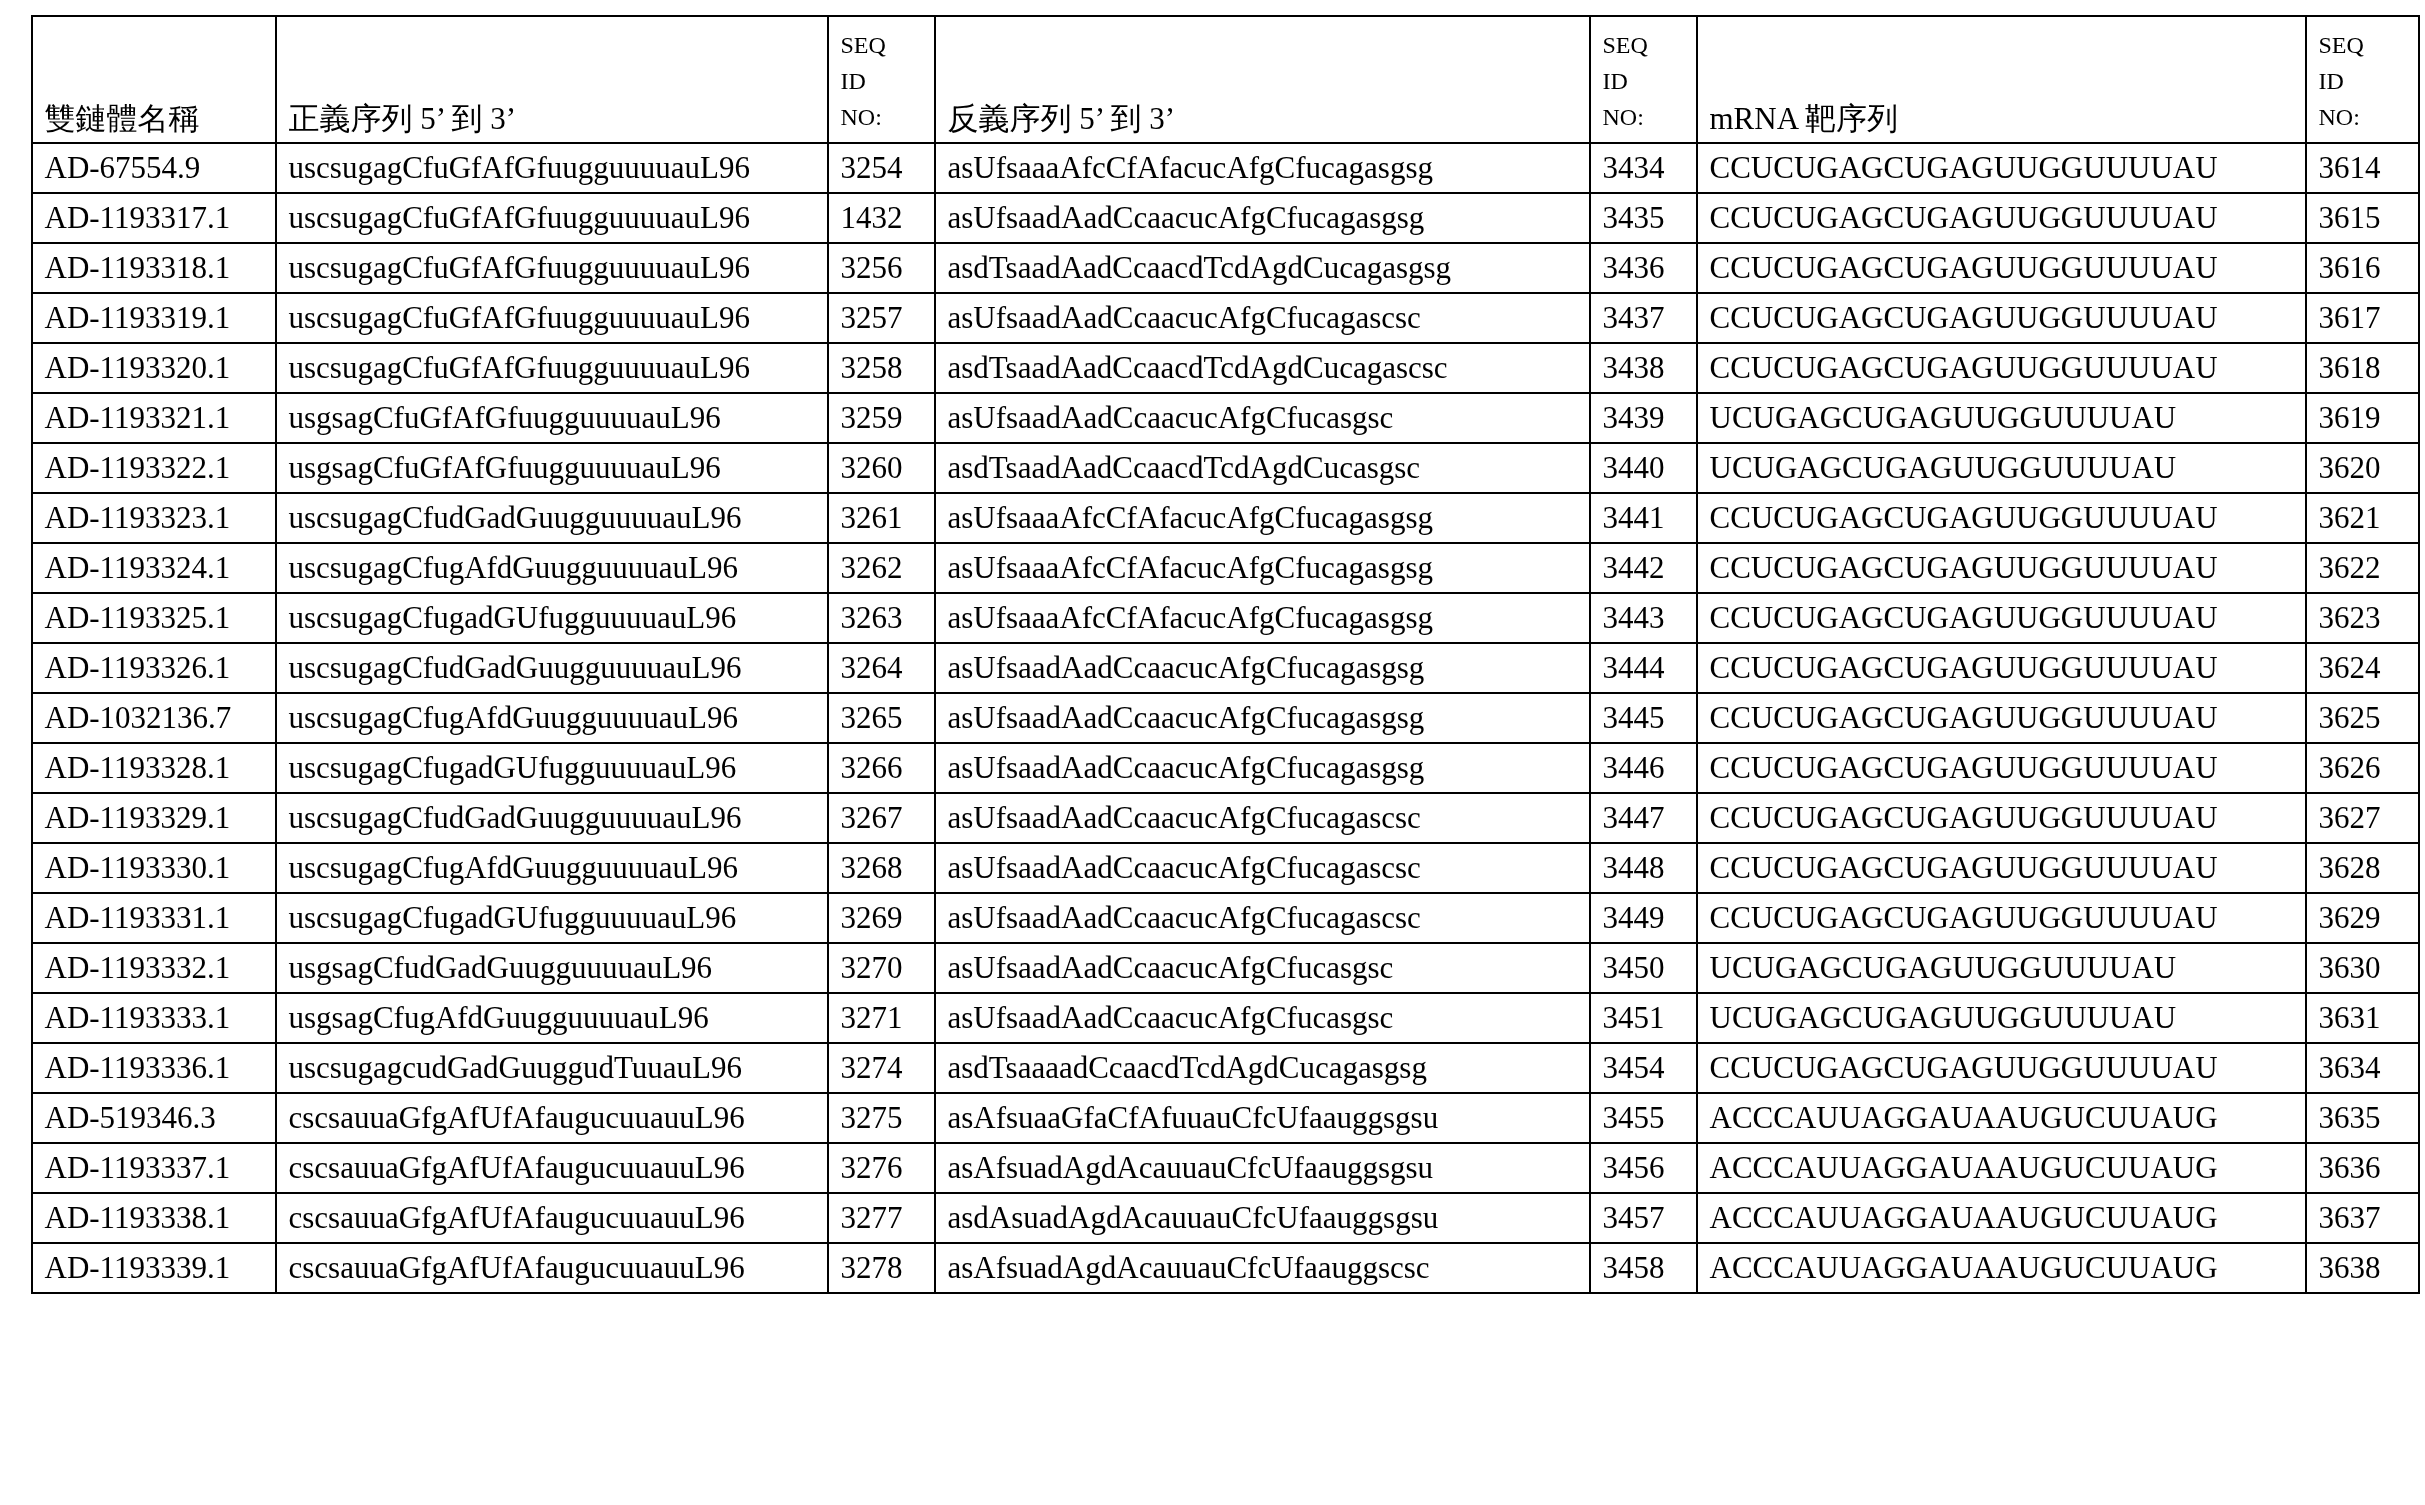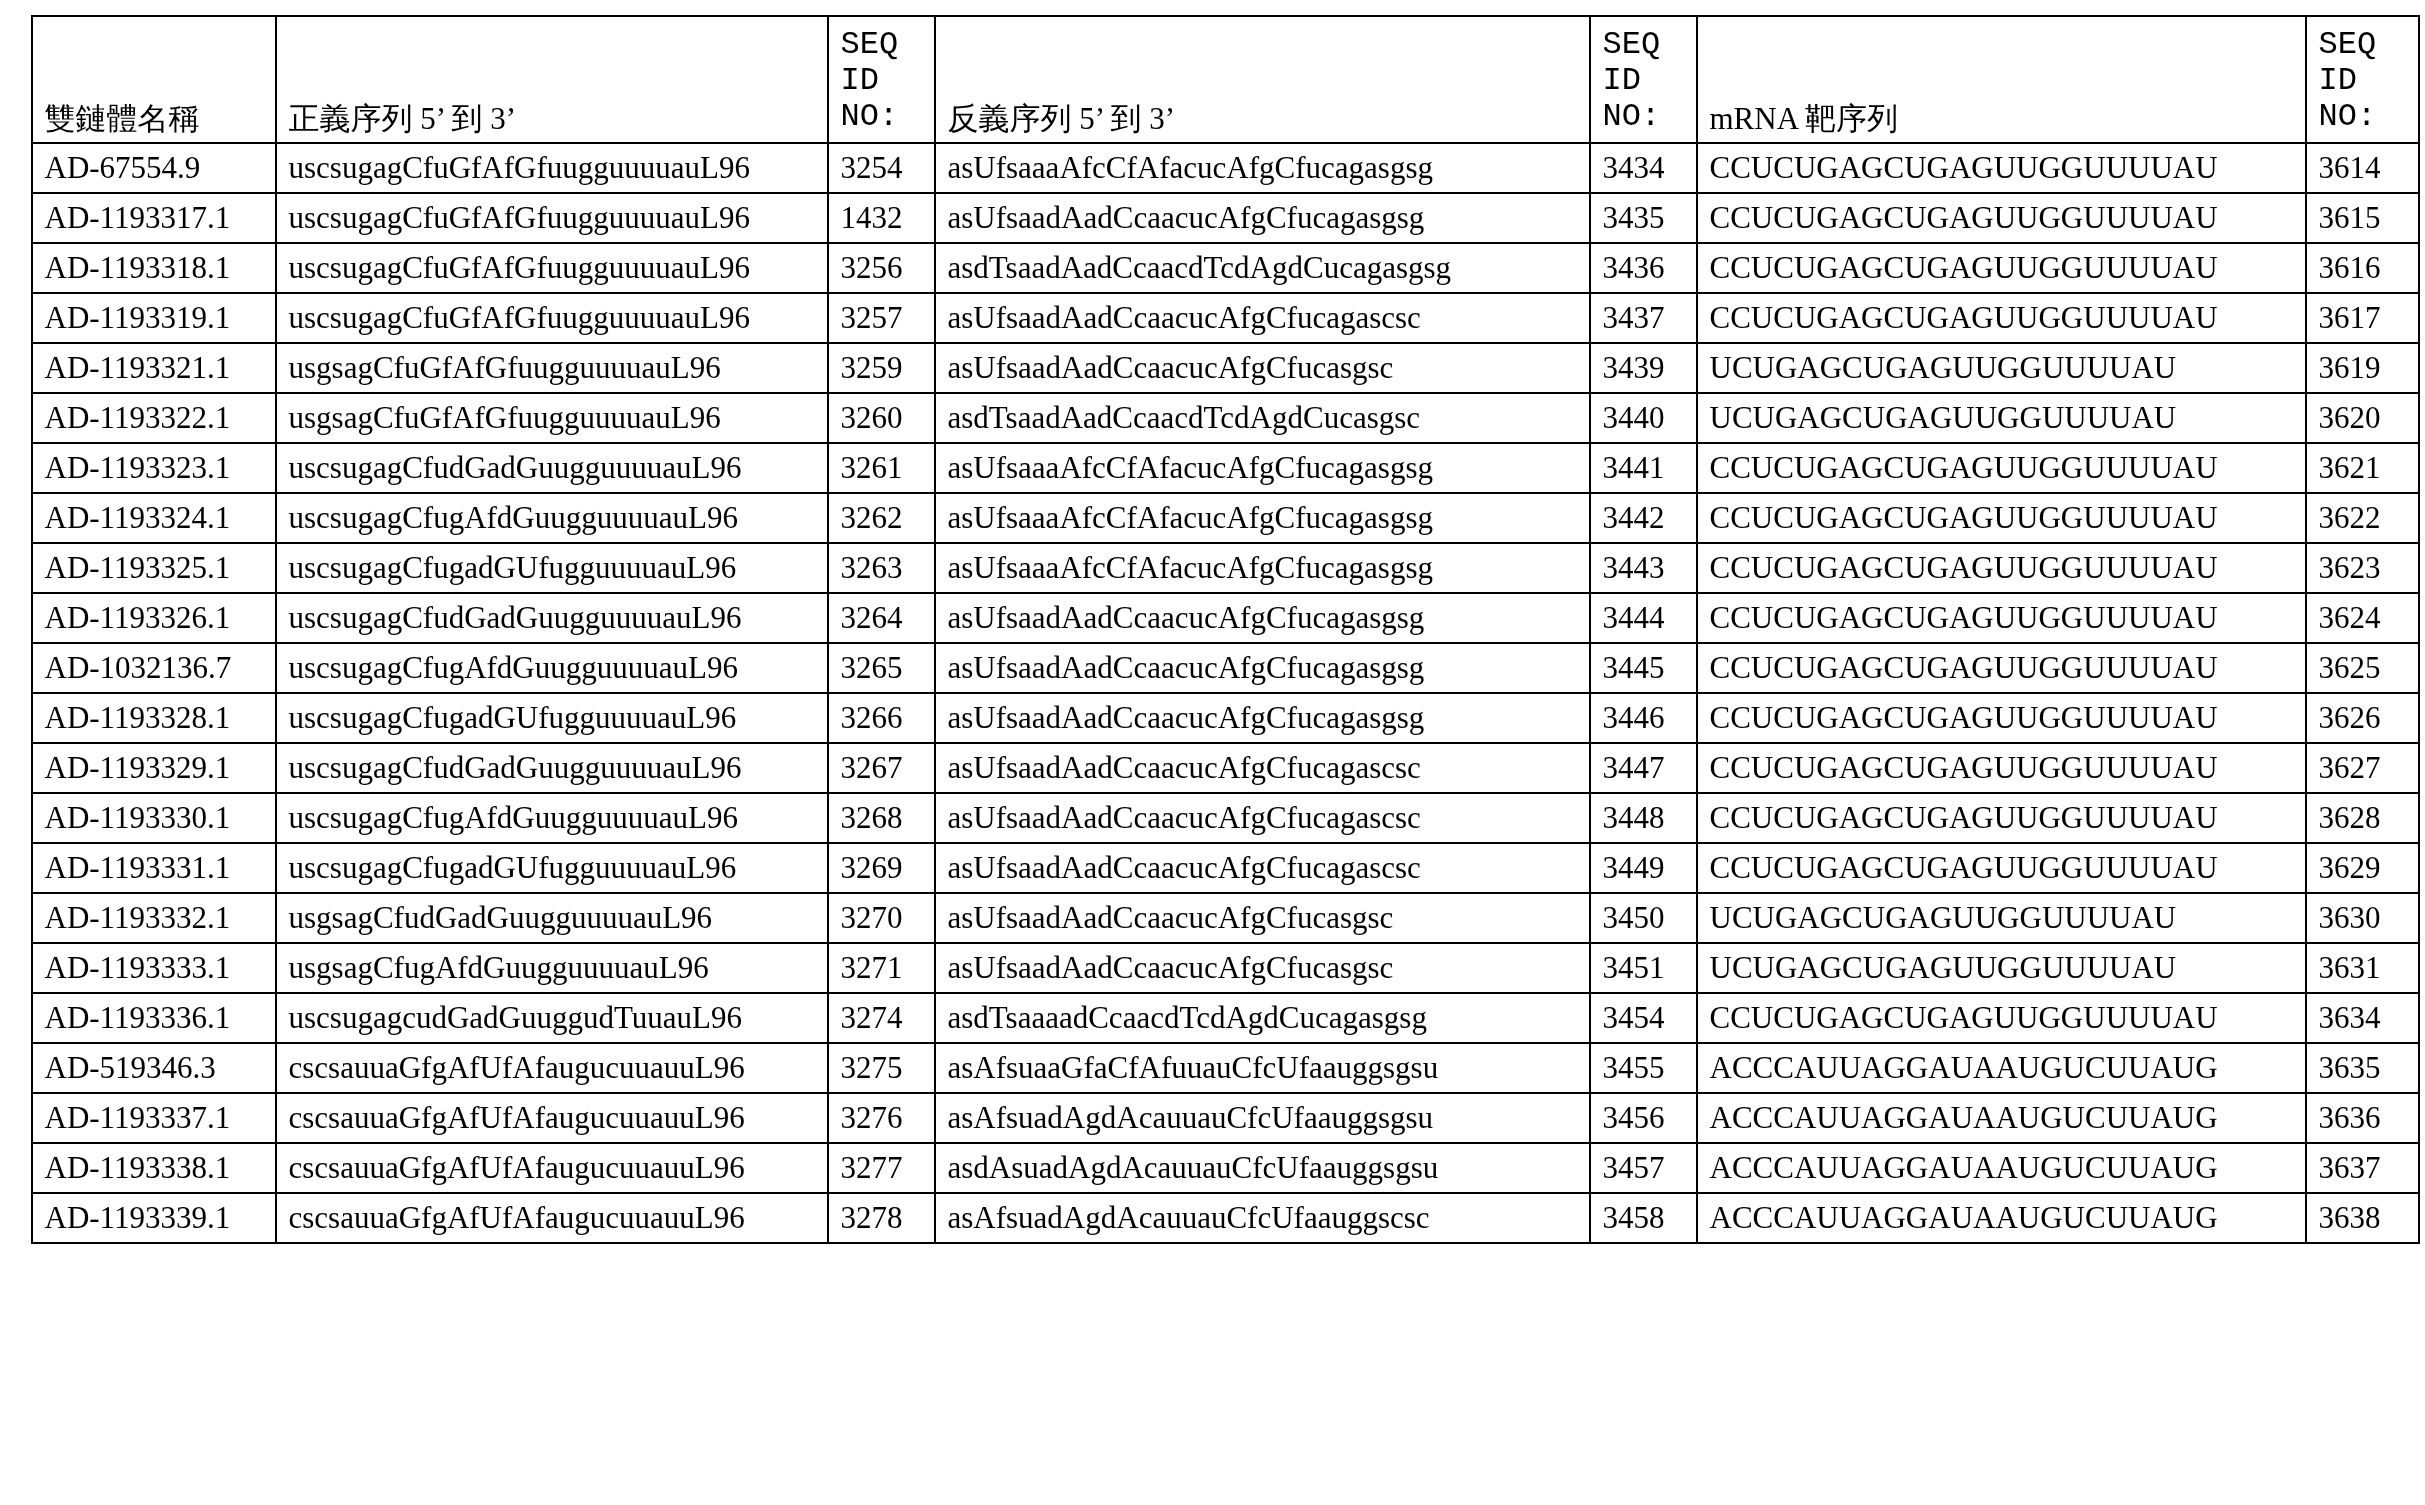--- a/index.html
+++ b/index.html
@@ -16,21 +16,21 @@
     font-weight: normal;
     font-size: 31px;
     line-height: 33px;
     white-space: nowrap;
     overflow: hidden;
     vertical-align: middle;
     text-align: left;
   }
   table.seq th { height: 118px; vertical-align: bottom; padding-bottom: 6.6px; }
   table.seq td { height: 48px; }
-  th .seqhdr { display: block; line-height: 36px; font-size: 32px; font-family: Liberation Mono, monospace; }
+  th .seqhdr { display: block; line-height: 36px; font-size: 24px; }
   td.num { text-align: center; padding: 0 3.3px; }
   col.c1 { width: 244px; }
   col.c2 { width: 552px; }
   col.c3 { width: 107px; }
   col.c4 { width: 655px; }
   col.c5 { width: 107px; }
   col.c6 { width: 609px; }
   col.c7 { width: 113px; }
 </style>
 </head>
@@ -100,20 +100,29 @@
       <tr>
         <td>AD-1193319.1</td>
         <td>uscsugagCfuGfAfGfuugguuuuauL96</td>
         <td class="num">3257</td>
         <td>asUfsaadAadCcaacucAfgCfucagascsc</td>
         <td class="num">3437</td>
         <td>CCUCUGAGCUGAGUUGGUUUUAU</td>
         <td class="num">3617</td>
       </tr>
       <tr>
+        <td>AD-1193320.1</td>
+        <td>uscsugagCfuGfAfGfuugguuuuauL96</td>
+        <td class="num">3258</td>
+        <td>asdTsaadAadCcaacdTcdAgdCucagascsc</td>
+        <td class="num">3438</td>
+        <td>CCUCUGAGCUGAGUUGGUUUUAU</td>
+        <td class="num">3618</td>
+      </tr>
+      <tr>
         <td>AD-1193321.1</td>
         <td>usgsagCfuGfAfGfuugguuuuauL96</td>
         <td class="num">3259</td>
         <td>asUfsaadAadCcaacucAfgCfucasgsc</td>
         <td class="num">3439</td>
         <td>UCUGAGCUGAGUUGGUUUUAU</td>
         <td class="num">3619</td>
       </tr>
       <tr>
         <td>AD-1193322.1</td>

